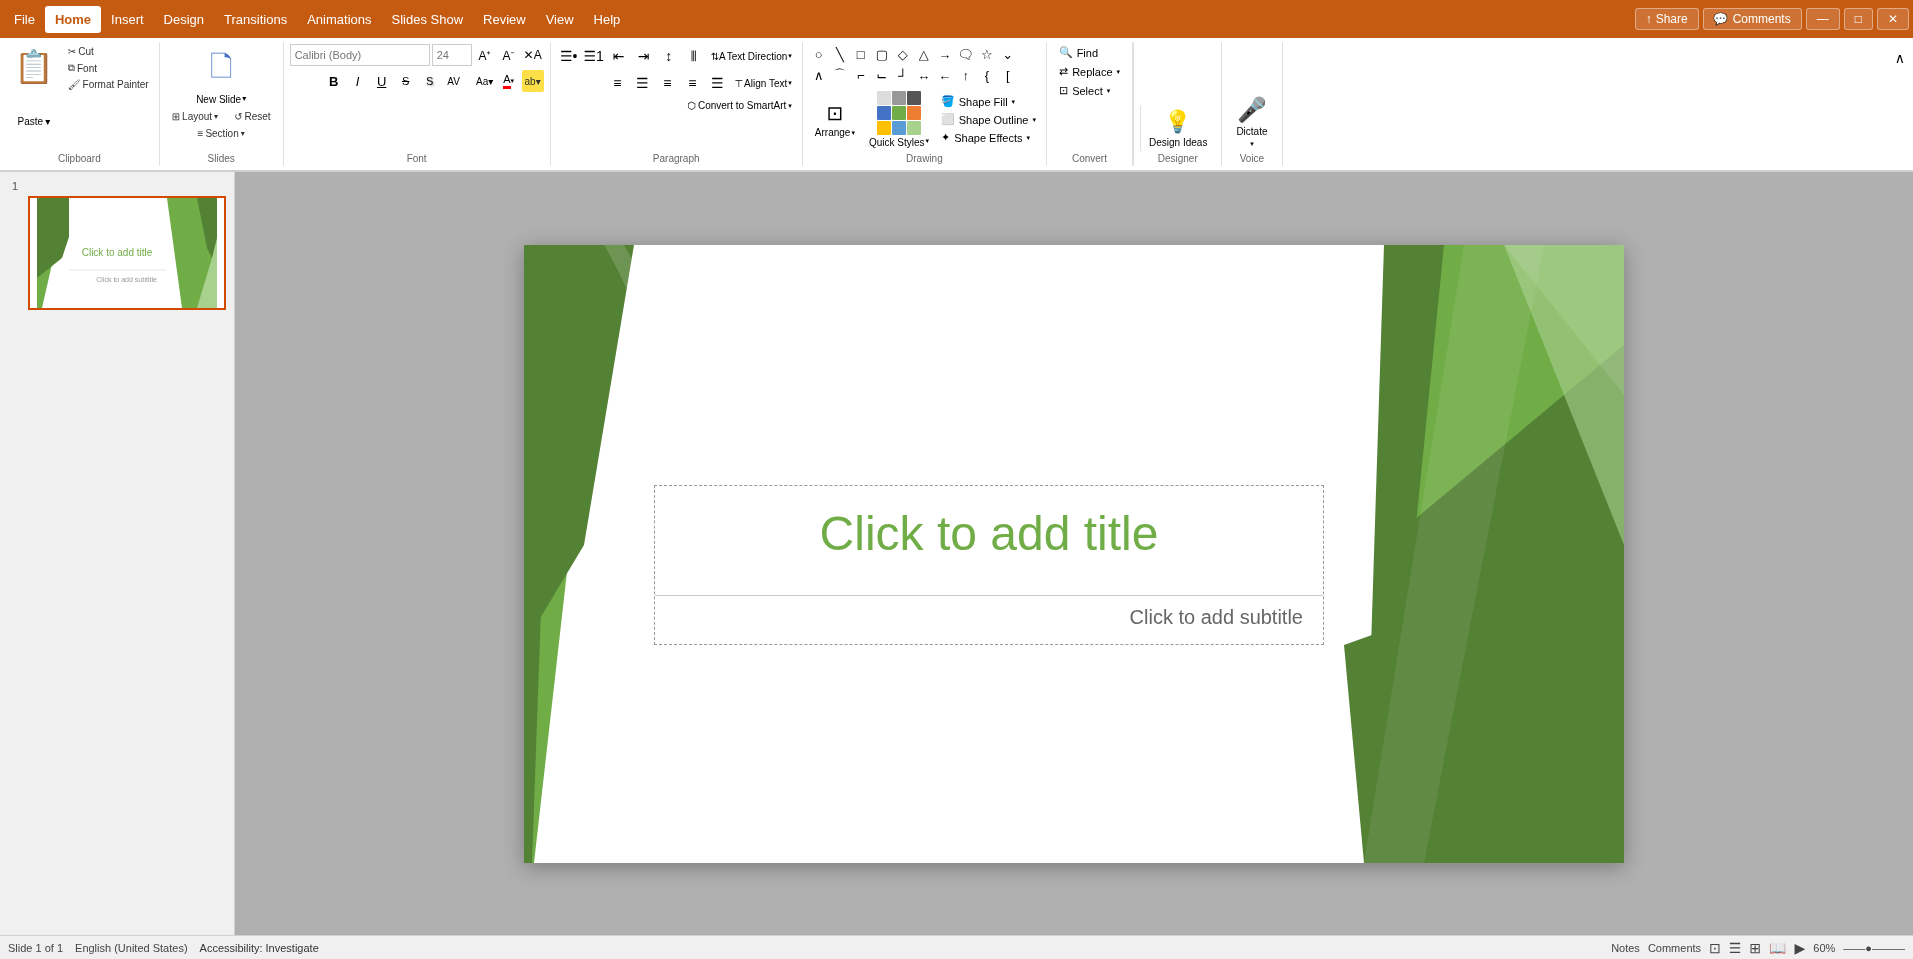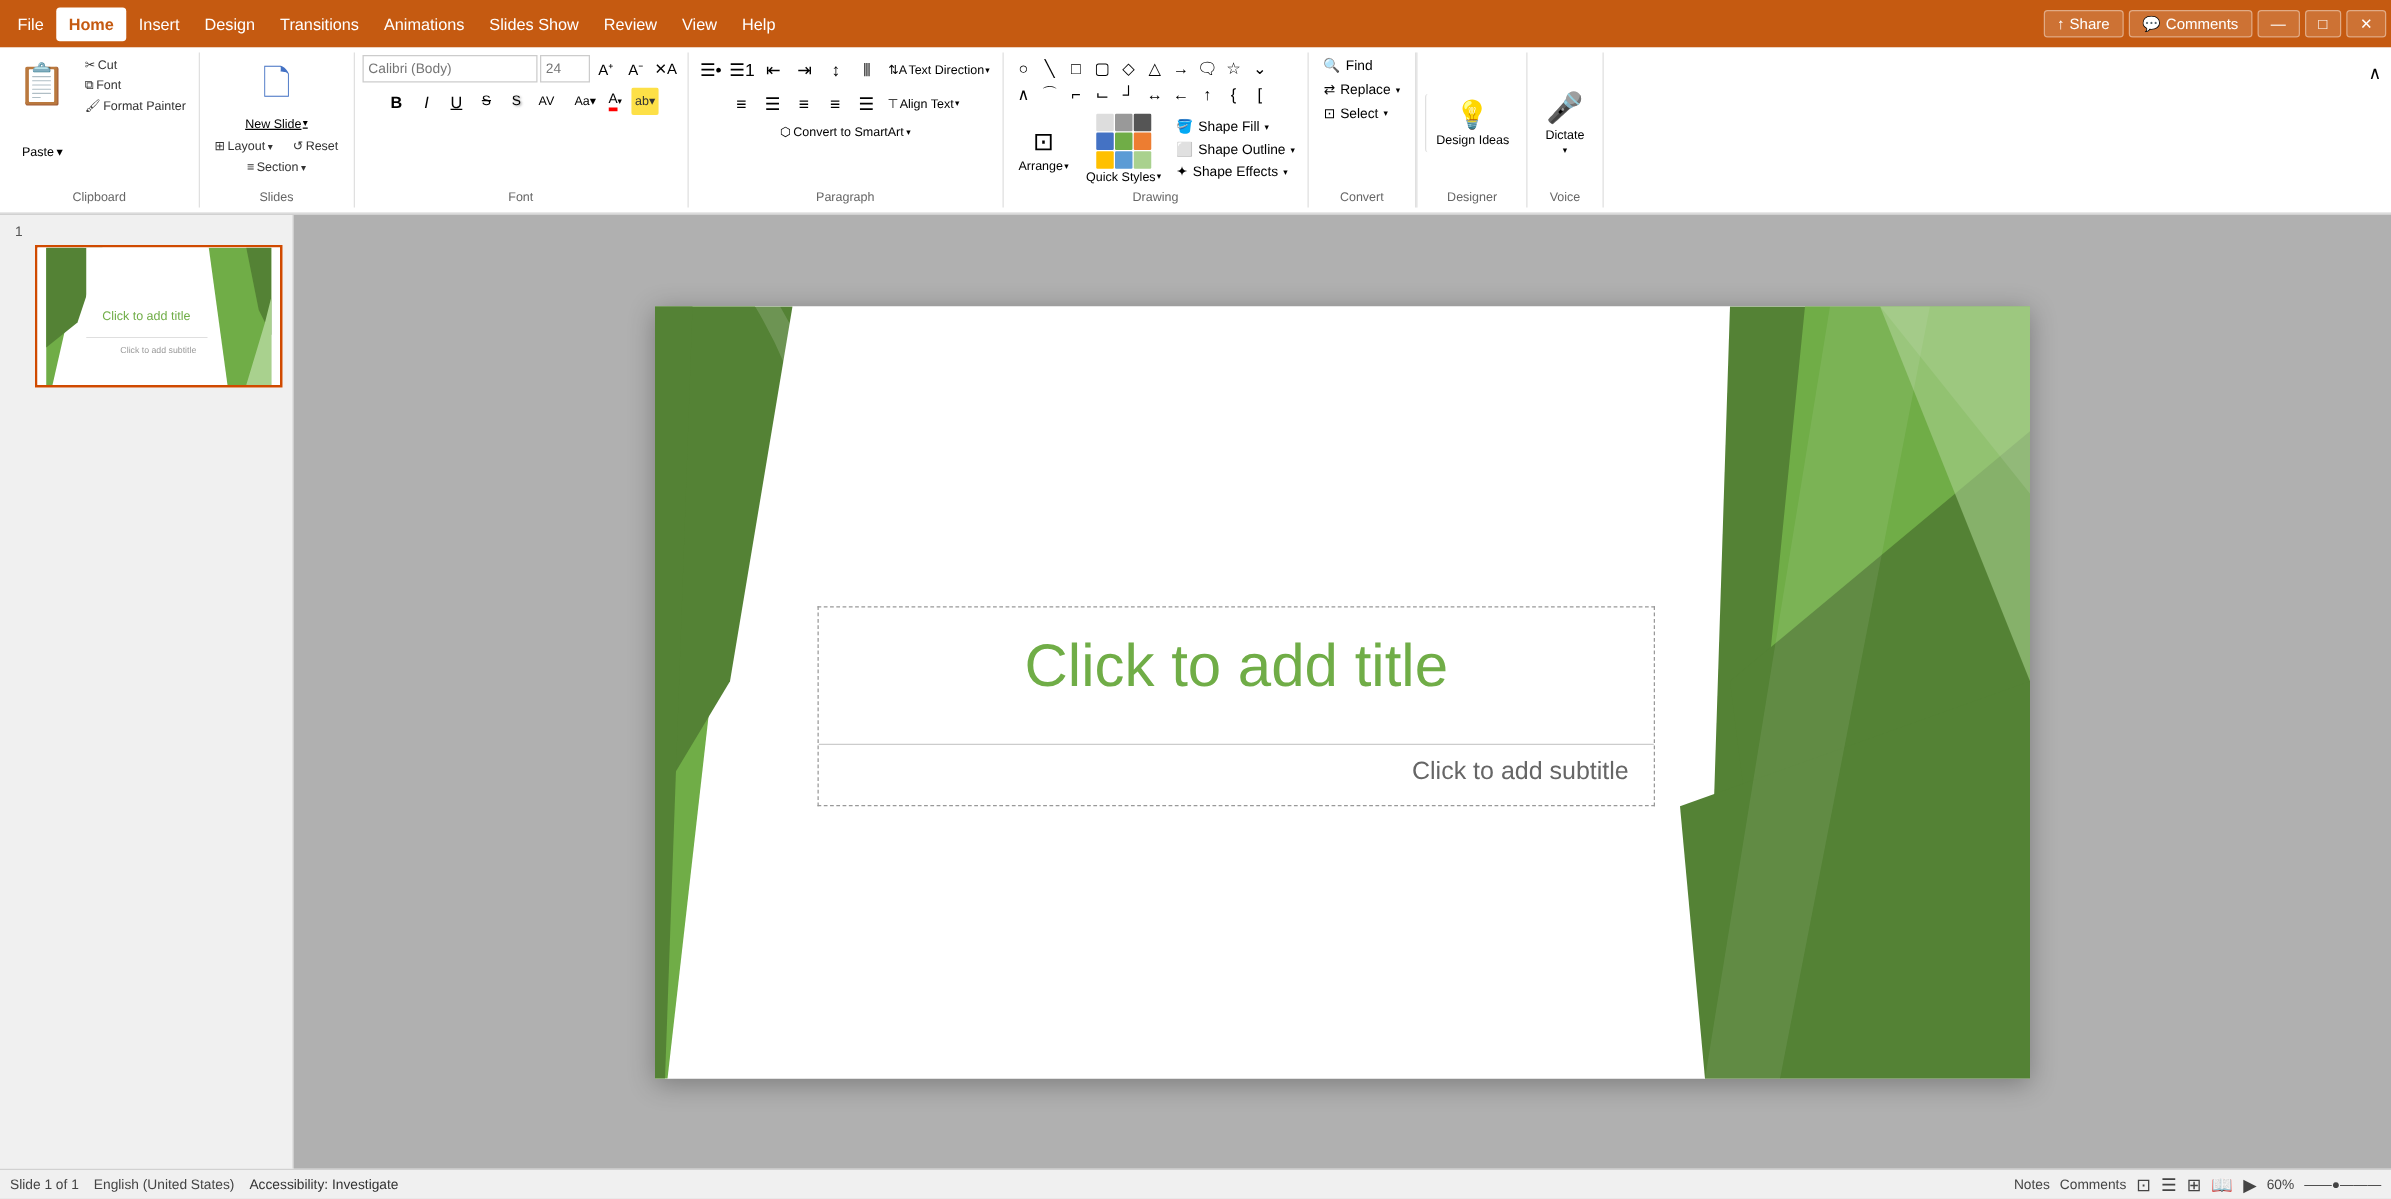--- a/index.html
+++ b/index.html
@@ -74,21 +74,21 @@
       font-size: 10px;
       color: #666;
       position: absolute;
       bottom: 2px;
       left: 0;
       right: 0;
       text-align: center;
     }
     .ribbon-group-content {
       display: flex;
-      align-items: center;
+      align-items: flex-end;
       flex: 1;
       gap: 2px;
       padding-bottom: 16px;
     }
     .paste-btn {
       display: flex;
       flex-direction: column;
       align-items: center;
       padding: 4px 8px;
       cursor: pointer;
@@ -512,21 +512,21 @@
           <div class="ribbon-group-label">Clipboard</div>
         </div>
 
         <div class="ribbon-group">
           <div class="ribbon-group-content slides-group-inner">
             <div style="display:flex; align-items:center; gap:2px;">
               <div class="slides-new-btn">
                 <div style="display:flex; align-items:center;">
                   <span style="font-size:28px; color:#4472c4;">🗋</span>
                 </div>
-                <div style="font-size:10px; display:flex; align-items:flex-start; gap:1px;text-decoration:underline;">
+                <div style="font-size:10px; display:flex; align-items:flex-start; gap:1px;">
                   <span>New Slide</span>
                   <span style="font-size:8px;">▾</span>
                 </div>
               </div>
             </div>
             <div style="display:flex; align-items:center; gap:4px;">
               <div class="layout-btn">
                 <span>⊞</span>
                 <span>Layout</span>
                 <span style="font-size:8px;">▾</span>

